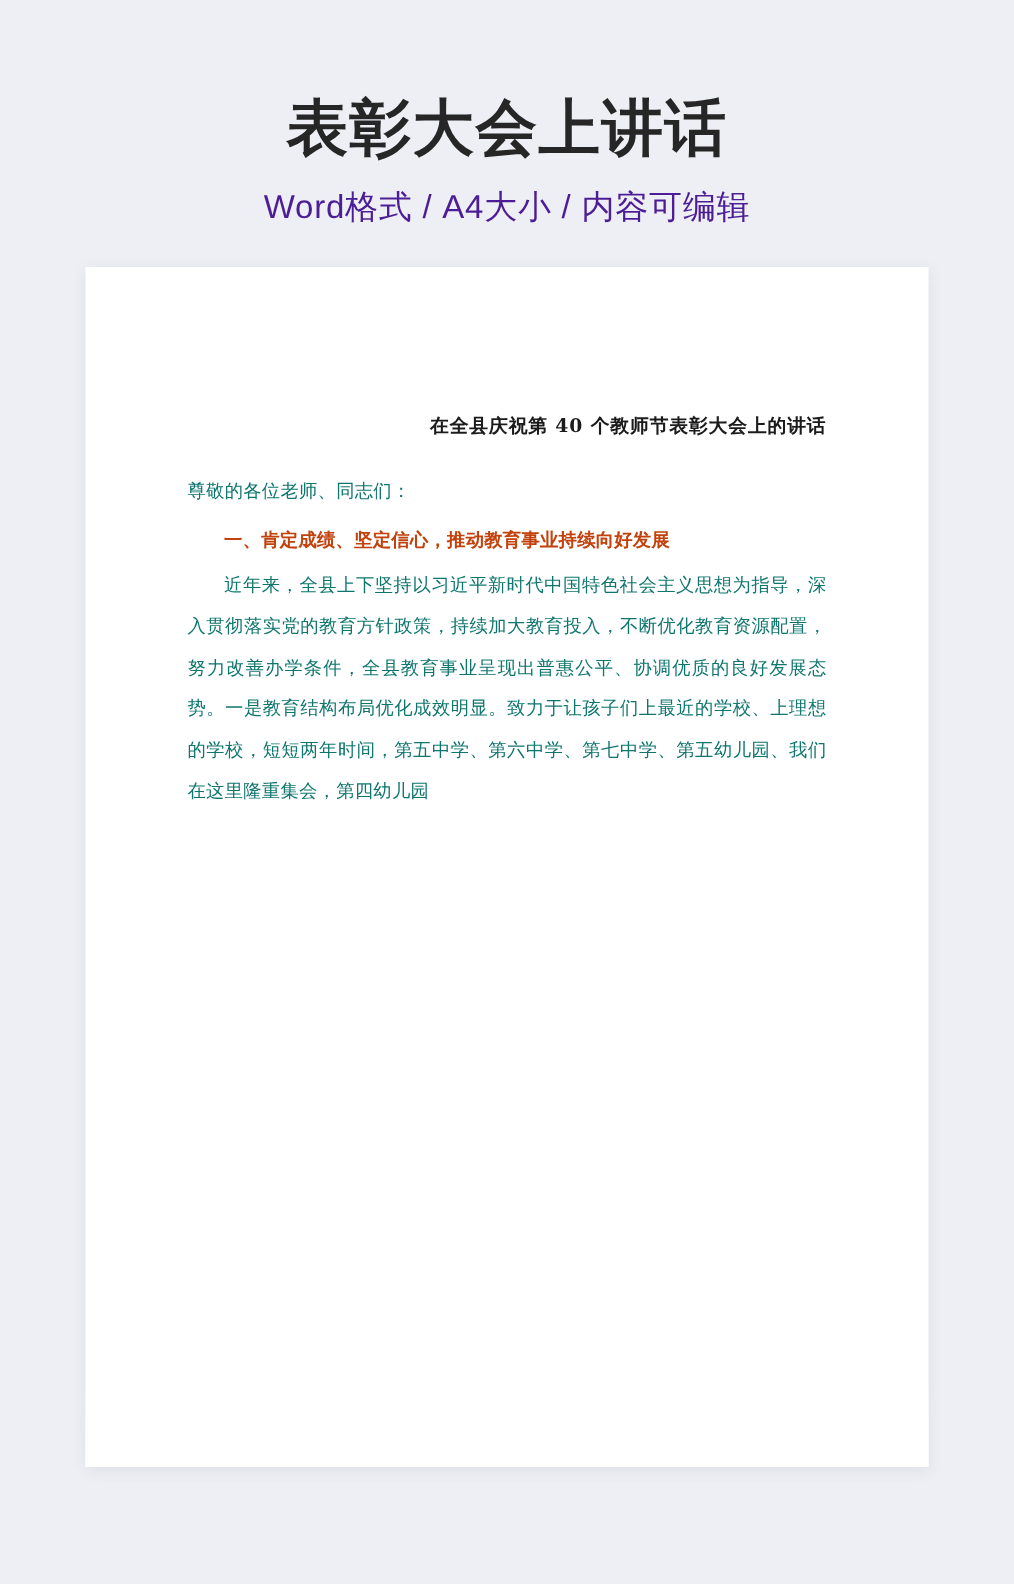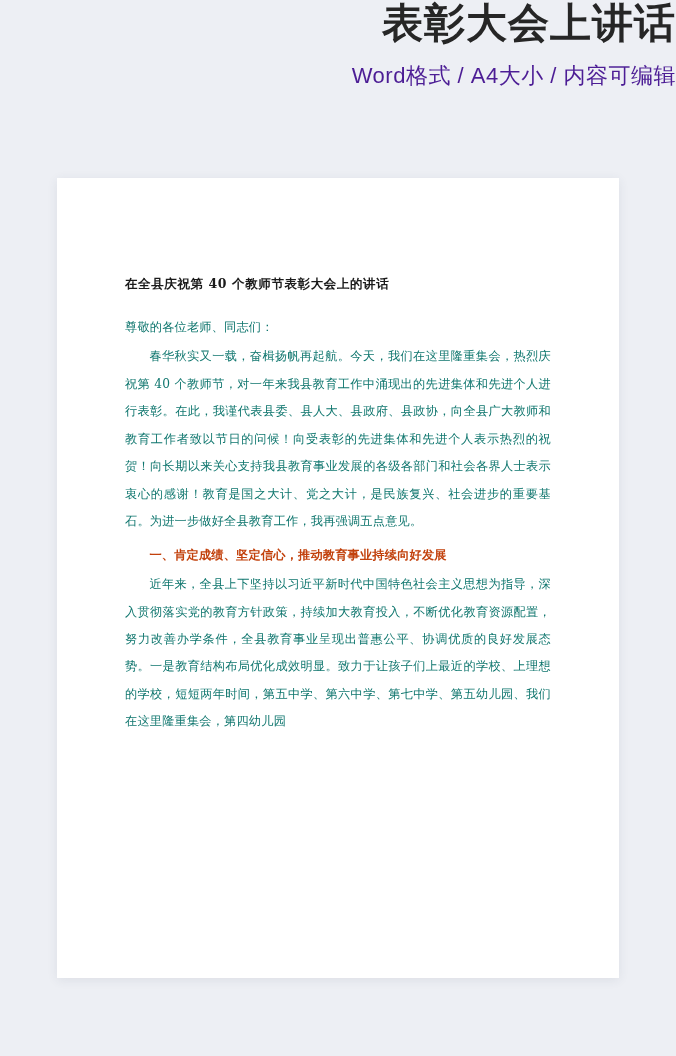--- a/index.html
+++ b/index.html
@@ -13,21 +13,22 @@
     font-family: "Liberation Sans", "DejaVu Sans", sans-serif;
     overflow: hidden;
   }
   .page {
     position: relative;
     width: 676px;
     height: 1056px;
     box-sizing: border-box;
   }
   .header {
-    text-align: right;
+    padding-top: 62px;
+    text-align: center;
   }
   .header-title {
     font-size: 41px;
     font-weight: bold;
     color: #262626;
     letter-spacing: 1px;
     line-height: 1.15;
     margin: 0;
   }
   .header-subtitle {
@@ -50,21 +51,21 @@
     position: absolute;
     top: 0;
     left: 0;
     right: 0;
     bottom: 0;
     padding: 96px 68px 0 68px;
     box-sizing: border-box;
     overflow: hidden;
   }
   .doc-title {
-    text-align: left;
+    text-align: right;
     font-family: "DejaVu Serif", "Liberation Serif", serif;
     font-size: 12.5px;
     font-weight: bold;
     color: #1b1b1b;
     letter-spacing: 0.6px;
     margin: 0 0 20px 0;
     line-height: 1.6;
   }
   .doc-p {
     font-family: "DejaVu Serif", "Liberation Serif", serif;
@@ -106,20 +107,19 @@
 
   <div class="header">
     <div class="header-title">表彰大会上讲话</div>
     <div class="header-subtitle">Word格式 / A4大小 / 内容可编辑</div>
   </div>
 
   <div class="paper-wrap">
     <div class="paper-inner">
       <div class="doc-title">在全县庆祝第 40 个教师节表彰大会上的讲话</div>
       <p class="doc-p">尊敬的各位老师、同志们：</p>
-      <p class="doc-p indent">春华秋实又一载，奋楫扬帆再起航。今天，我们在这里隆重集会，热烈庆祝第 40 个教师节，对一年来我县教育工作中涌现出的先进集体和先进个人进行表彰。在此，我谨代表县委、县人大、县政府、县政协，向全县广大教师和教育工作者致以节日的问候！向受表彰的先进集体和先进个人表示热烈的祝贺！向长期以来关心支持我县教育事业发展的各级各部门和社会各界人士表示衷心的感谢！教育是国之大计、党之大计，是民族复兴、社会进步的重要基石。为进一步做好全县教育工作，我再强调五点意见。</p>
       <div class="doc-h2">一、肯定成绩、坚定信心，推动教育事业持续向好发展</div>
       <p class="doc-p indent">近年来，全县上下坚持以习近平新时代中国特色社会主义思想为指导，深入贯彻落实党的教育方针政策，持续加大教育投入，不断优化教育资源配置，努力改善办学条件，全县教育事业呈现出普惠公平、协调优质的良好发展态势。一是教育结构布局优化成效明显。致力于让孩子们上最近的学校、上理想的学校，短短两年时间，第五中学、第六中学、第七中学、第五幼儿园、我们在这里隆重集会，第四幼儿园</p>
     </div>
     <div class="fade-bottom"></div>
   </div>
 
 </div>
 
 </body></html>

